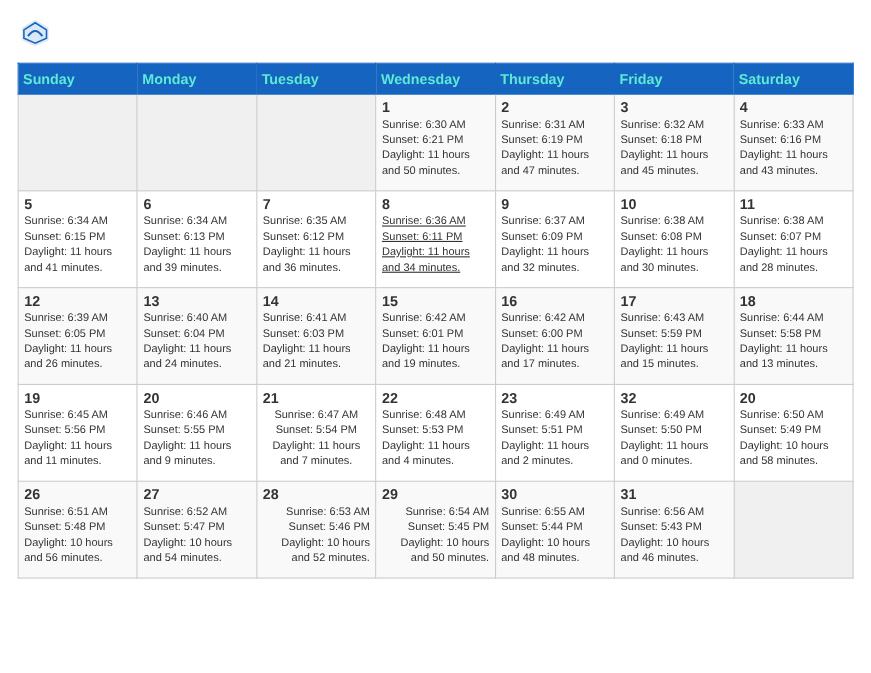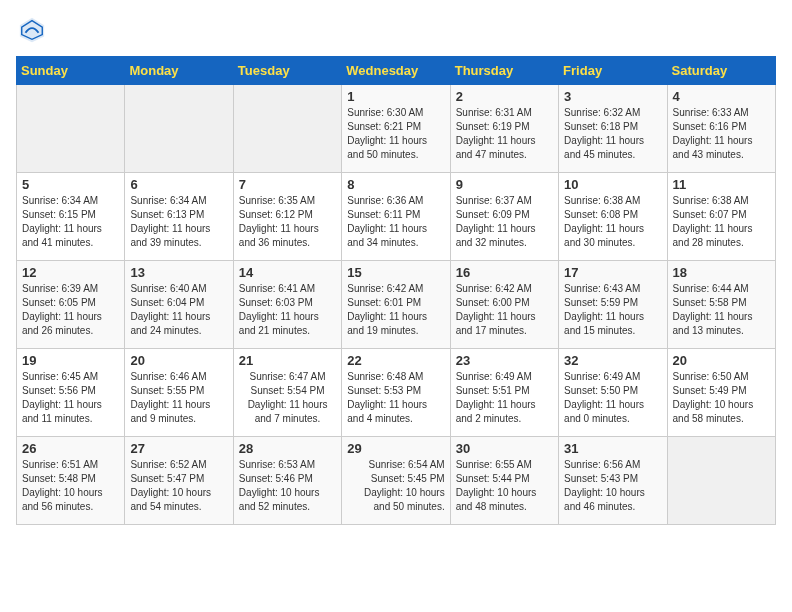--- a/index.html
+++ b/index.html
@@ -42,21 +42,21 @@
       font-size: 16px;
       color: #555;
     }
     table {
       width: 100%;
       border-collapse: collapse;
       table-layout: fixed;
     }
     thead th {
       background-color: #1565c0;
-      color: #fde047;
+      color: #5eead4;
       font-size: 13px;
       font-weight: bold;
       padding: 6px 4px;
       text-align: left;
       border: 1px solid #1565c0;
     }
     tbody td {
       border: 1px solid #ccc;
       vertical-align: top;
       padding: 4px 5px;
@@ -169,21 +169,21 @@
         </td>
         <td>
           <span class="day-number">7</span>
           <div class="day-info" style="white-space: pre-line;">Sunrise: 6:35 AM
 Sunset: 6:12 PM
 Daylight: 11 hours
 and 36 minutes.</div>
         </td>
         <td>
           <span class="day-number">8</span>
-          <div class="day-info" style="white-space: pre-line;">Sunrise: 6:36 AM
+          <div class="day-info" style="white-space: pre-line; text-decoration: underline;">Sunrise: 6:36 AM
 Sunset: 6:11 PM
 Daylight: 11 hours
 and 34 minutes.</div>
         </td>
         <td>
           <span class="day-number">9</span>
           <div class="day-info" style="white-space: pre-line;">Sunrise: 6:37 AM
 Sunset: 6:09 PM
 Daylight: 11 hours
 and 32 minutes.</div>
@@ -315,21 +315,21 @@
         </td>
         <td>
           <span class="day-number">27</span>
           <div class="day-info" style="white-space: pre-line;">Sunrise: 6:52 AM
 Sunset: 5:47 PM
 Daylight: 10 hours
 and 54 minutes.</div>
         </td>
         <td>
           <span class="day-number">28</span>
-          <div class="day-info" style="white-space: pre-line;">Sunrise: 6:53 AM
+          <div class="day-info" style="white-space: pre-line; text-align: right;">Sunrise: 6:53 AM
 Sunset: 5:46 PM
 Daylight: 10 hours
 and 52 minutes.</div>
         </td>
         <td>
           <span class="day-number">29</span>
           <div class="day-info" style="white-space: pre-line; text-align: right;">Sunrise: 6:54 AM
 Sunset: 5:45 PM
 Daylight: 10 hours
 and 50 minutes.</div>

